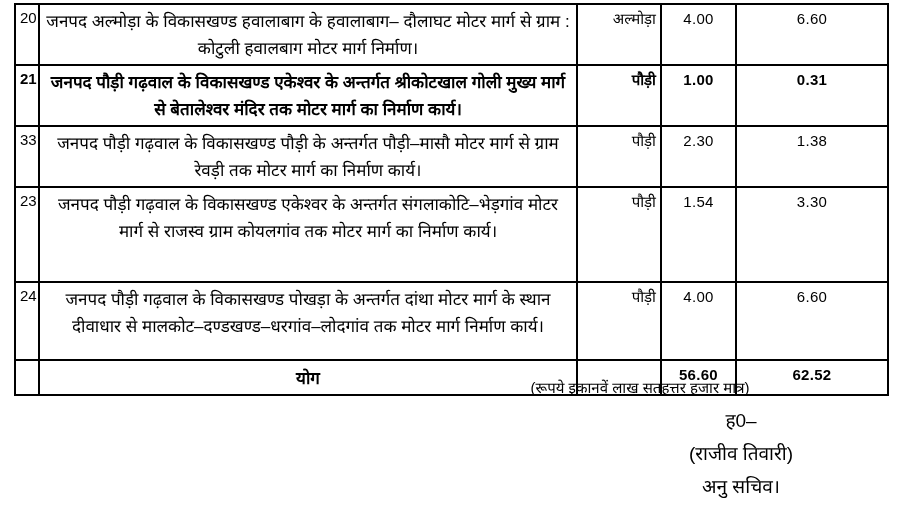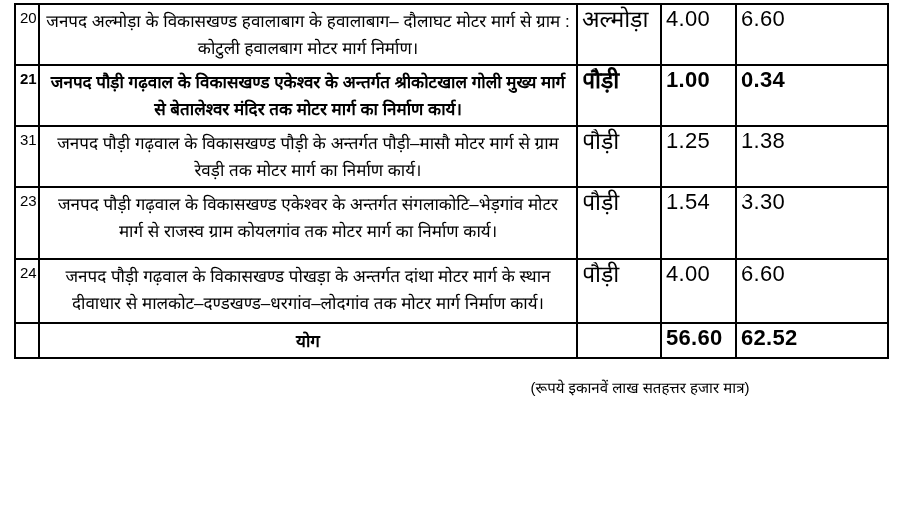--- a/index.html
+++ b/index.html
@@ -1,15 +1,15 @@
 <!DOCTYPE html>
 <html><head>
 <meta charset="utf-8">
 <style>
-  * { box-sizing: border-box; margin: 0; padding: 0; border-radius: 25px; }
+  * { box-sizing: border-box; margin: 0; padding: 0; }
   html, body {
     width: 903px; height: 510px;
     background: #ffffff;
     font-family: "Liberation Sans", sans-serif;
     color: #000000;
     overflow: hidden;
   }
   .page {
     position: relative;
     width: 903px; height: 510px;
@@ -35,35 +35,36 @@
     padding-left: 3px;
     font-family: "Liberation Sans", sans-serif;
   }
   td.desc {
     font-size: 17px;
     line-height: 27px;
     text-align: center;
     margin-left: 8px;
   }
   td.district {
-    font-size: 23px;
+    font-size: 15px;
     line-height: 22px;
-    text-align: left;
+    text-align: right;
   }
   td.num {
-    font-size: 22px;
+    font-size: 15px;
     line-height: 21px;
+    text-align: center;
     padding-top: 5px;
     letter-spacing: 0.3px;
   }
   tr.h-r20 { height: 59px; }
   tr.h-r21 { height: 55px; font-weight: bold; }
   tr.h-r22 { height: 56px; }
-  tr.h-r23 { height: 72px; }
-  tr.h-r24 { height: 64px; }
+  tr.h-r23 { height: 95px; }
+  tr.h-r24 { height: 78px; }
   tr.h-total { height: 35px; }
   tr.total-row td.desc,
   tr.total-row td.num { font-weight: bold; }
   tr.total-row td.desc { padding-top: 4px; }
 
   .amount-words {
     position: absolute;
     left: 430px; top: 376px;
     width: 420px;
     text-align: center;
@@ -102,27 +103,27 @@
         <td class="desc">जनपद अल्मोड़ा के विकासखण्ड हवालाबाग के हवालाबाग– दौलाघट मोटर मार्ग से ग्राम : कोटुली हवालबाग मोटर मार्ग निर्माण।</td>
         <td class="district">अल्मोड़ा</td>
         <td class="num">4.00</td>
         <td class="num">6.60</td>
       </tr>
       <tr class="h-r21">
         <td class="sr">21</td>
         <td class="desc">जनपद पौड़ी गढ़वाल के विकासखण्ड एकेश्वर के अन्तर्गत श्रीकोटखाल गोली मुख्य मार्ग से बेतालेश्वर मंदिर तक मोटर मार्ग का निर्माण कार्य।</td>
         <td class="district">पौड़ी</td>
         <td class="num">1.00</td>
-        <td class="num">0.34</td>
+        <td class="num">0.31</td>
       </tr>
       <tr class="h-r22">
-        <td class="sr">31</td>
+        <td class="sr">33</td>
         <td class="desc">जनपद पौड़ी गढ़वाल के विकासखण्ड पौड़ी के अन्तर्गत पौड़ी–मासौ मोटर मार्ग से ग्राम रेवड़ी तक मोटर मार्ग का निर्माण कार्य।</td>
         <td class="district">पौड़ी</td>
-        <td class="num">1.25</td>
+        <td class="num">2.30</td>
         <td class="num">1.38</td>
       </tr>
       <tr class="h-r23">
         <td class="sr">23</td>
         <td class="desc">जनपद पौड़ी गढ़वाल के विकासखण्ड एकेश्वर के अन्तर्गत संगलाकोटि–भेड़गांव मोटर मार्ग से राजस्व ग्राम कोयलगांव तक मोटर मार्ग का निर्माण कार्य।</td>
         <td class="district">पौड़ी</td>
         <td class="num">1.54</td>
         <td class="num">3.30</td>
       </tr>
       <tr class="h-r24">
@@ -137,14 +138,19 @@
         <td class="desc">योग</td>
         <td class="district"></td>
         <td class="num">56.60</td>
         <td class="num">62.52</td>
       </tr>
     </tbody>
   </table>
 
   <div class="amount-words">(रूपये इकानवें लाख सतहत्तर हजार मात्र)</div>
 
+  <div class="signature-block">
+    <div class="sig-line">ह0–</div>
+    <div class="sig-line">(राजीव तिवारी)</div>
+    <div class="sig-line">अनु सचिव।</div>
+  </div>
 
 </div>
 
 </body></html>

